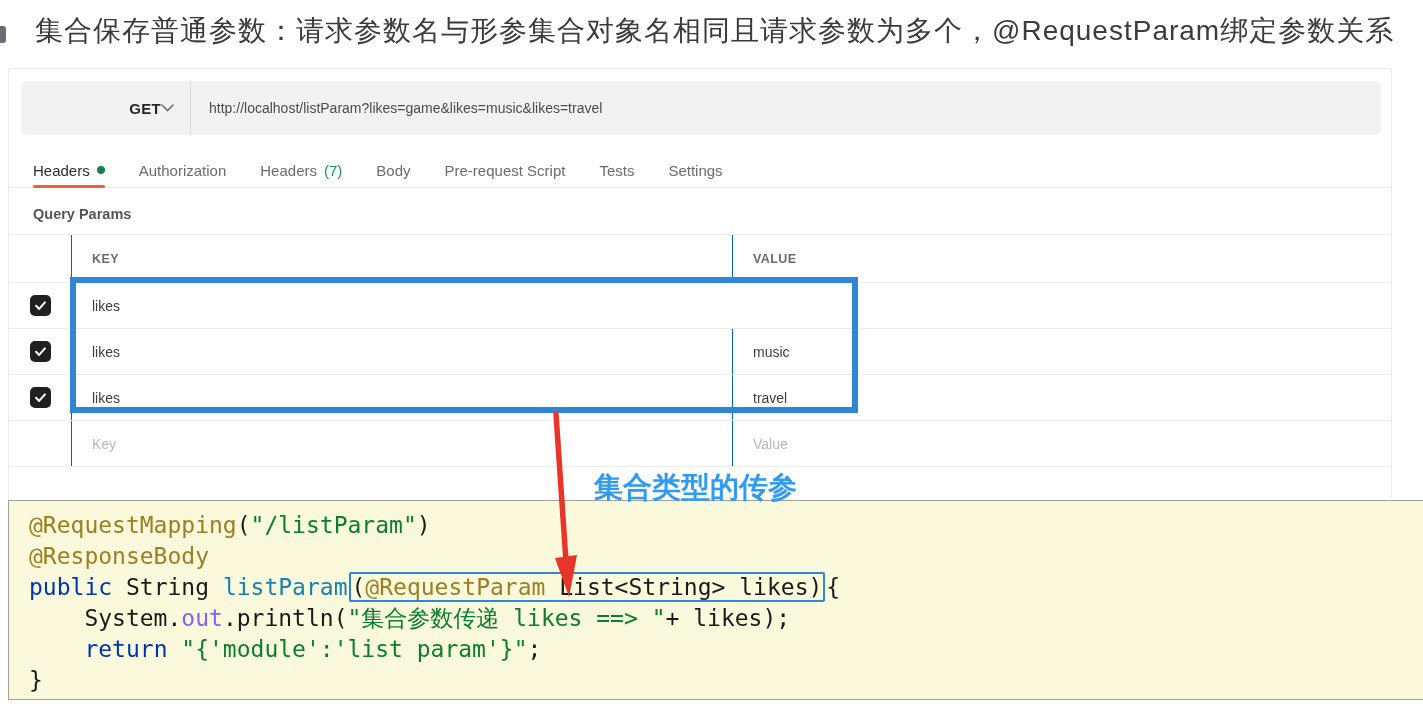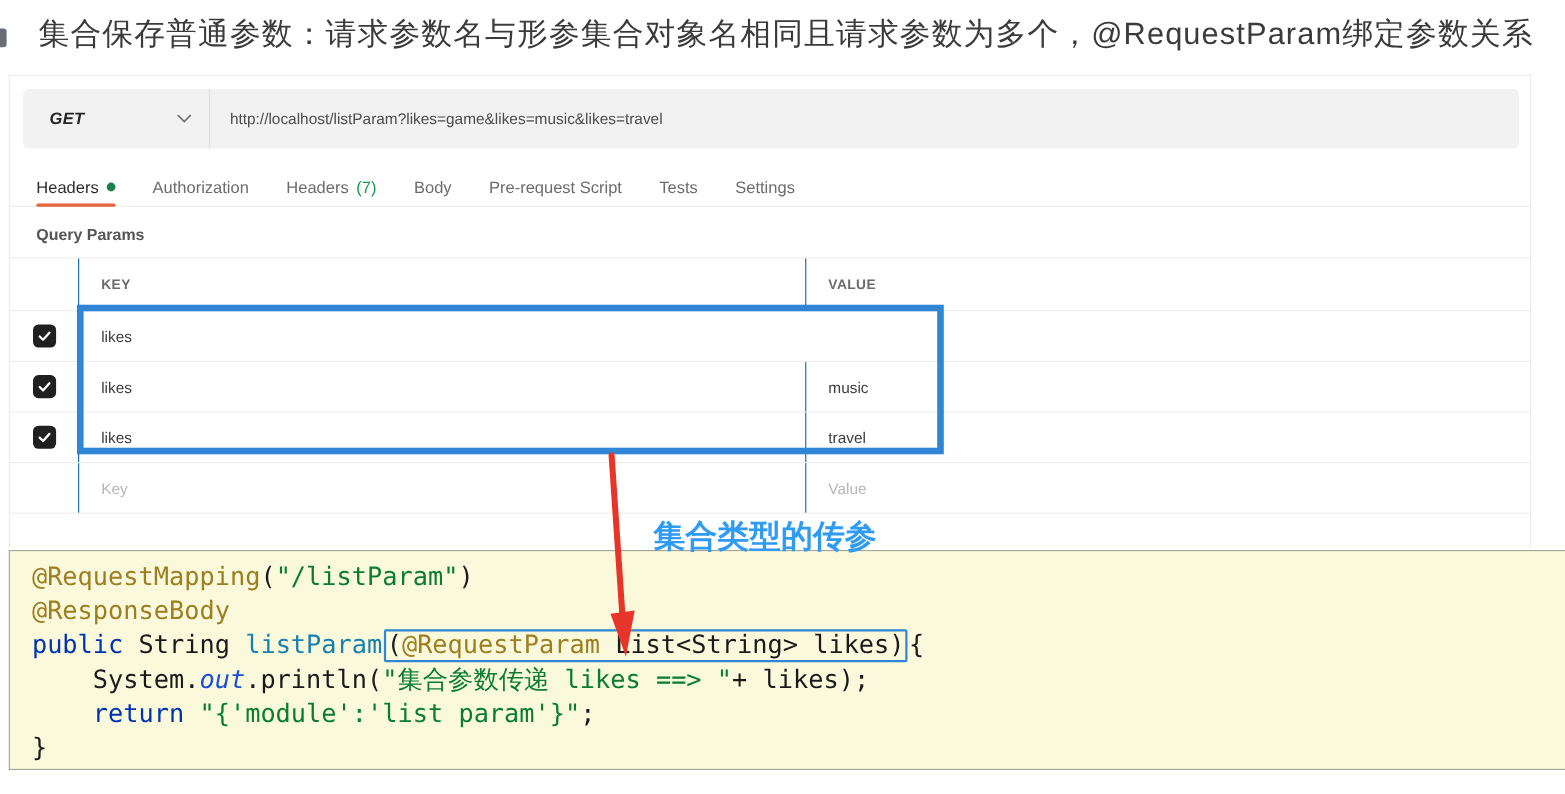--- a/index.html
+++ b/index.html
@@ -10,22 +10,22 @@
   .page-title{position:absolute;left:35px;top:12px;margin:0;font-size:28px;font-weight:400;
               color:#3b3b3b;letter-spacing:1px;white-space:nowrap;}
   .edge-fragment{position:absolute;left:0;top:26px;width:6px;height:17px;background:#686d73;
                  border-radius:0 3px 3px 0;}
 
   
   .panel{position:absolute;left:8px;top:68px;width:1384px;height:430px;background:#fff;
          border:1px solid #ececec;border-bottom:none;box-sizing:border-box;}
   .url-bar{position:absolute;left:12px;top:12px;width:1360px;height:54px;background:#f2f2f2;
            border-radius:5px;display:flex;align-items:stretch;box-sizing:border-box;}
-  .method-select{width:170px;display:flex;align-items:center;justify-content:space-between;
-                 padding:0 16px 0 24px;border-right:1px solid #dcdcdc;cursor:pointer;box-sizing:border-box;font-style:italic;}
+  .method-select{width:170px;display:flex;align-items:center;justify-content:flex-end;
+                 padding:0 16px 0 24px;border-right:1px solid #dcdcdc;cursor:pointer;box-sizing:border-box;}
   .method-label{font-size:15px;font-weight:700;color:#262626;letter-spacing:.3px;}
   .chevron{display:flex;align-items:center;}
   .url-input{flex:1;display:flex;align-items:center;padding-left:18px;font-size:14px;color:#4c4c4c;
              white-space:nowrap;overflow:hidden;cursor:text;}
 
   
   .tabs{position:absolute;left:0;top:84px;width:100%;height:35px;border-bottom:1px solid #ececec;
         display:flex;align-items:stretch;padding-left:24px;gap:34px;box-sizing:border-box;}
   .tab{position:relative;display:flex;align-items:center;gap:7px;font-size:15px;color:#6c6c6c;cursor:pointer;}
   .tab.active{color:#2d2d2d;font-weight:500;}
@@ -61,21 +61,21 @@
   
   .code-block{position:absolute;left:8px;top:500px;width:1415px;height:200px;box-sizing:border-box;
               background:var(--code_background,#fbf9dc);border:1px solid #a3a396;border-right:none;
               padding:9px 0 0 20px;font-family:"DejaVu Sans Mono","Liberation Mono",monospace;
               font-size:23px;line-height:31px;color:#1a1a1a;z-index:2;}
   .cl{white-space:pre;}
   .ann{color:#9d7e20;}
   .str{color:#0a7d31;}
   .kw{color:#0033b3;}
   .fn{color:#1781b0;}
-  .fld{color:#1d4ed8;font-style:italic;}
+  .fld{color:#8b5cf6;}
   .pln{color:#1a1a1a;}
   .code-box{border:2px solid var(--highlight_blue,#2e86d5);border-radius:2px;padding:0 1px;margin:0 1px;}
 </style>
 </head>
 <body>
 
 <div class="stage">
 
   <span class="edge-fragment"></span>
   <h1 class="page-title">集合保存普通参数：请求参数名与形参集合对象名相同且请求参数为多个，@RequestParam绑定参数关系</h1>

